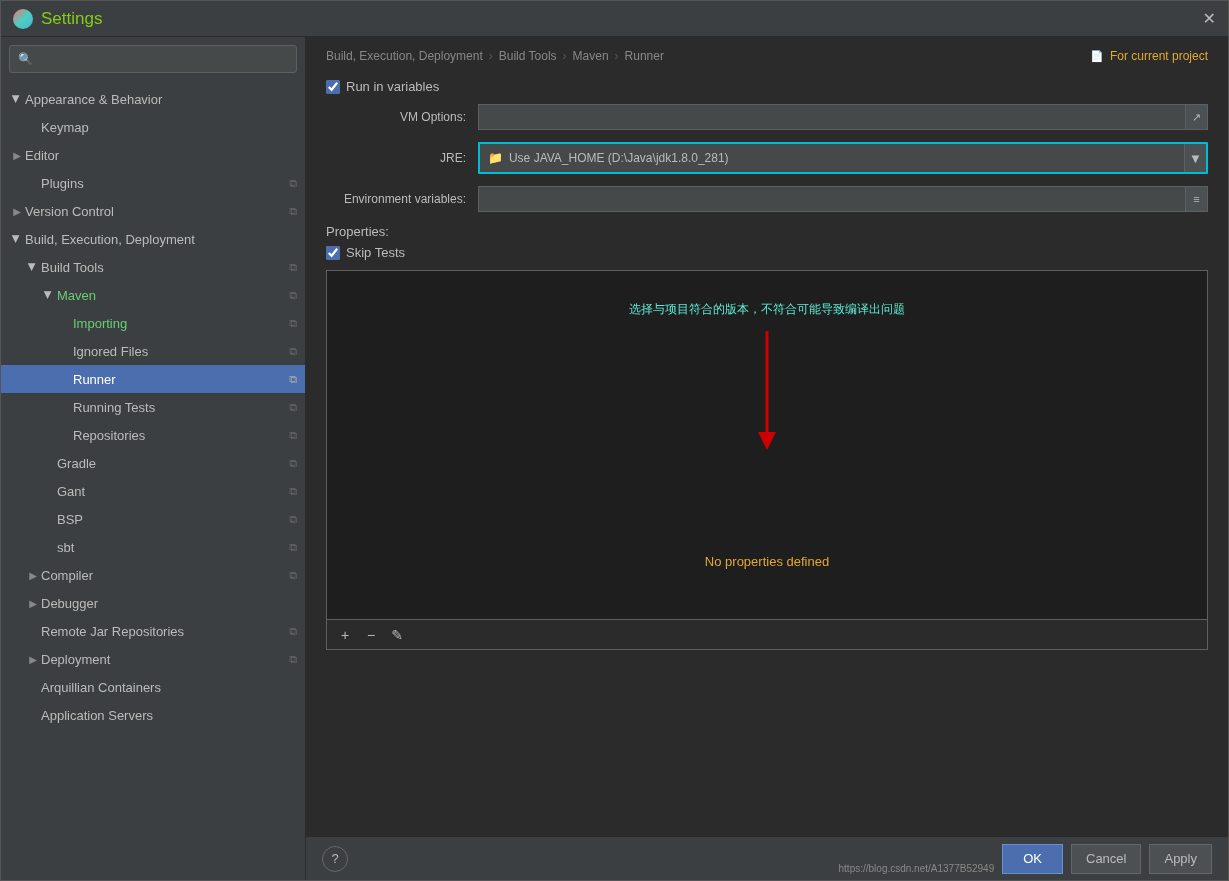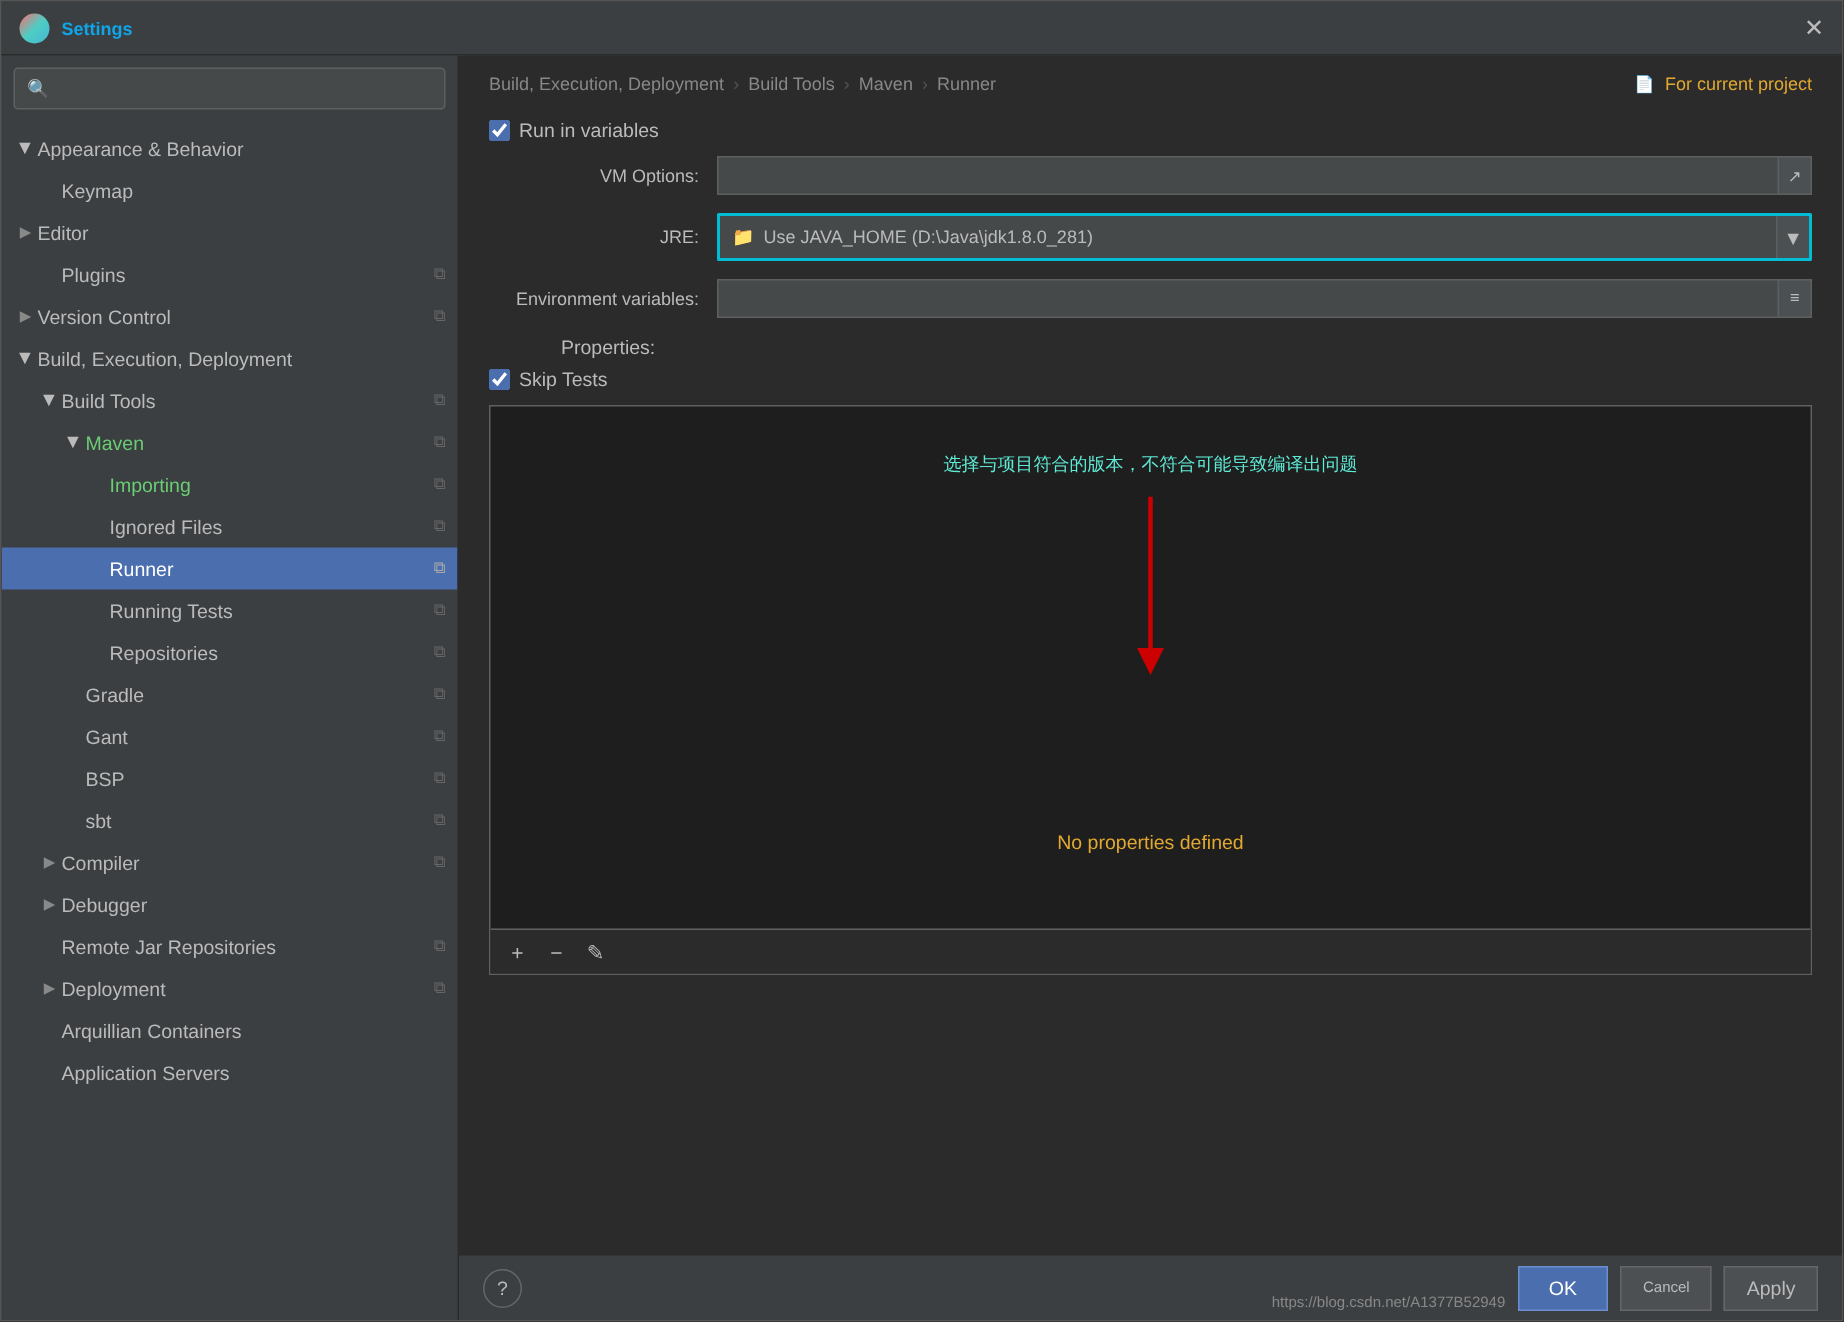--- a/index.html
+++ b/index.html
@@ -31,23 +31,22 @@
     }
     .titlebar-icon {
       width: 20px;
       height: 20px;
       background: linear-gradient(135deg, #ff6b6b, #4ecdc4, #45b7d1);
       border-radius: 50%;
       margin-right: 8px;
       flex-shrink: 0;
     }
     .titlebar-title {
-      color: #0ea5e9;
-      font-size: 12px;
-      font-weight: bold;
+      color: #84cc16;
+      font-size: 17px;
     }
     .titlebar-close {
       margin-left: auto;
       color: #bbbbbb;
       cursor: pointer;
       font-size: 16px;
     }
     .content-area {
       display: flex;
       flex: 1;
@@ -344,21 +343,21 @@
       cursor: pointer;
       font-size: 13px;
       height: 30px;
     }
     .btn-cancel {
       background: #4c5052;
       border: 1px solid #666;
       color: #bbbbbb;
       padding: 4px 14px;
       cursor: pointer;
-      font-size: 10px;
+      font-size: 13px;
       height: 30px;
     }
     .btn-apply {
       background: #4c5052;
       border: 1px solid #666;
       color: #bbbbbb;
       padding: 4px 14px;
       cursor: pointer;
       font-size: 13px;
       height: 30px;
@@ -576,21 +575,21 @@
         </div>
 
         <div class="form-row">
           <span class="form-label">Environment variables:</span>
           <div class="input-with-btn">
             <input type="text" class="form-input" style="flex: 1 1 0%;">
             <button class="env-btn">≡</button>
           </div>
         </div>
 
-        <div style="margin-bottom:6px;margin-left:48px;">
+        <div style="margin-bottom:6px;">
           <span>Properties:</span>
         </div>
 
         <div class="checkbox-row">
           <input type="checkbox" checked="" style="">
           <label>Skip Tests</label>
         </div>
 
         <div class="properties-area">
 

